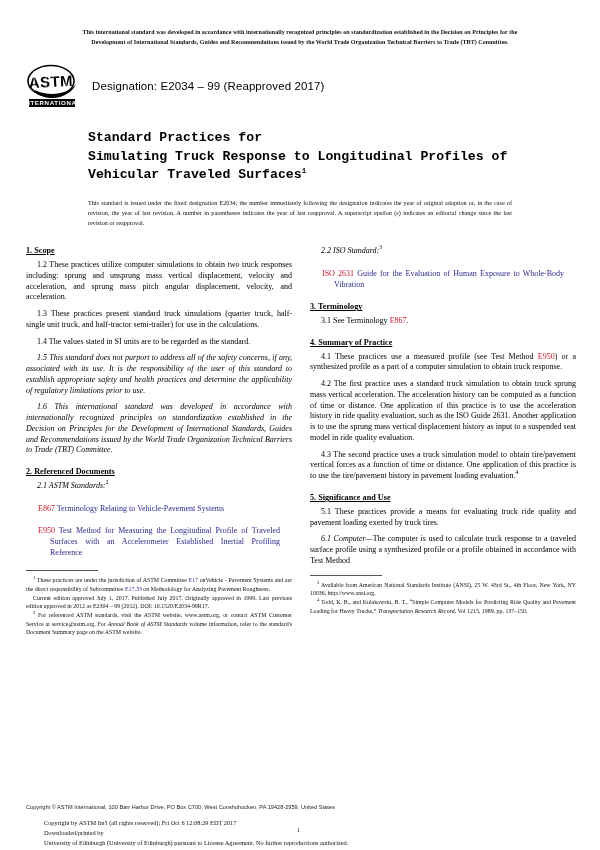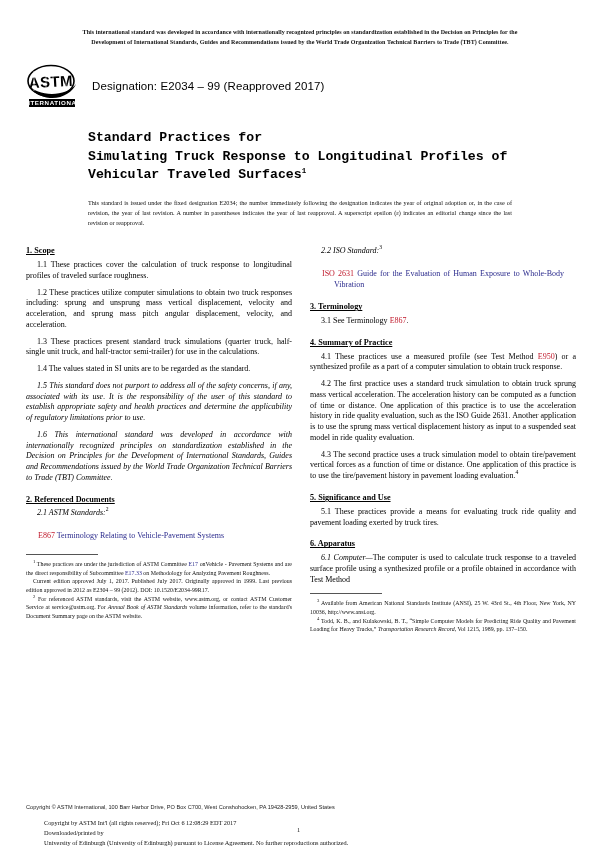--- a/index.html
+++ b/index.html
@@ -217,33 +217,33 @@
   </div>
 
   <div class="fixed-note">This standard is issued under the fixed designation E2034; the number immediately following the designation indicates the year of original adoption or, in the case of revision, the year of last revision. A number in parentheses indicates the year of last reapproval. A superscript epsilon (ε) indicates an editorial change since the last revision or reapproval.</div>
 
   <div class="columns">
 
     <div class="col">
 
       <h2 class="sec first">1.  Scope</h2>
 
-      <p class="para">1.1 These practices cover the calculation of truck response to longitudinal profiles of traveled surface roughness.</p>
       <p class="para">1.2 These practices utilize computer simulations to obtain two truck responses including: sprung and unsprung mass vertical displacement, velocity and acceleration, and sprung mass pitch angular displacement, velocity, and acceleration.</p>
       <p class="para">1.3 These practices present standard truck simulations (quarter truck, half-single unit truck, and half-tractor semi-trailer) for use in the calculations.</p>
       <p class="para">1.4 The values stated in SI units are to be regarded as the standard.</p>
       <p class="para ital">1.5 This standard does not purport to address all of the safety concerns, if any, associated with its use. It is the responsibility of the user of this standard to establish appropriate safety and health practices and determine the applicability of regulatory limitations prior to use.</p>
       <p class="para ital">1.6 This international standard was developed in accordance with internationally recognized principles on standardization established in the Decision on Principles for the Development of International Standards, Guides and Recommendations issued by the World Trade Organization Technical Barriers to Trade (TBT) Committee.</p>
 
       <h2 class="sec">2.  Referenced Documents</h2>
 
       <p class="sublabel"><i>2.1  ASTM Standards:</i><sup>2</sup></p>
 
       <div class="ref-list">
         <p class="ref-item"><span class="std-id">E867</span> <span class="std-title">Terminology Relating to Vehicle-Pavement Systems</span></p>
+        <p class="ref-item"><span class="std-id">E950</span> <span class="std-title">Test Method for Measuring the Longitudinal Profile of Traveled Surfaces with an Accelerometer Established Inertial Profiling Reference</span></p>
       </div>
 
       <div class="footnote-area">
         <div class="fn-rule"></div>
         <p class="fn"><sup>1</sup> <span>These practices are under the jurisdiction of ASTM Committee </span><span class="fn-link">E17</span><span> onVehicle - Pavement Systems and are the direct responsibility of Subcommittee </span><span class="fn-link">E17.33</span><span> on Methodology for Analyzing Pavement Roughness.</span></p>
         <p class="fn">Current edition approved July 1, 2017. Published July 2017. Originally approved in 1999. Last previous edition approved in 2012 as E2304 – 99 (2012). DOI: 10.1520/E2034-99R17.</p>
         <p class="fn"><sup>2</sup> <span>For referenced ASTM standards, visit the ASTM website, www.astm.org, or contact ASTM Customer Service at service@astm.org. For </span><i>Annual Book of ASTM Standards</i><span> volume information, refer to the standard's Document Summary page on the ASTM website.</span></p>
       </div>
 
     </div>
@@ -260,21 +260,20 @@
       <p class="para"><span>3.1 See Terminology </span><span class="red-ref">E867</span><span>.</span></p>
 
       <h2 class="sec">4.  Summary of Practice</h2>
       <p class="para"><span>4.1 These practices use a measured profile (see Test Method </span><span class="red-ref">E950</span><span>) or a synthesized profile as a part of a computer simulation to obtain truck response.</span></p>
       <p class="para">4.2 The first practice uses a standard truck simulation to obtain truck sprung mass vertical acceleration. The acceleration history can be computed as a function of time or distance. One application of this practice is to use the acceleration history in ride quality evaluation, such as the ISO Guide 2631. Another application is to use the sprung mass vertical displacement history as input to a suspended seat model in ride quality evaluation.</p>
       <p class="para"><span>4.3 The second practice uses a truck simulation model to obtain tire/pavement vertical forces as a function of time or distance. One application of this practice is to use the tire/pavement history in pavement loading evaluation.</span><sup>4</sup></p>
 
       <h2 class="sec">5.  Significance and Use</h2>
       <p class="para">5.1 These practices provide a means for evaluating truck ride quality and pavement loading exerted by truck tires.</p>
 
-      <h2 class="sec">6.  Apparatus</h2>
       <p class="para"><i>6.1 Computer—</i><span>The computer is used to calculate truck response to a traveled surface profile using a synthesized profile or a profile obtained in accordance with Test Method</span></p>
 
       <div class="footnote-area">
         <div class="fn-rule"></div>
         <p class="fn"><sup>3</sup> <span>Available from American National Standards Institute (ANSI), 25 W. 43rd St., 4th Floor, New York, NY 10036, http://www.ansi.org.</span></p>
         <p class="fn"><sup>4</sup> <span>Todd, K. B., and Kulakowski, B. T., “Simple Computer Models for Predicting Ride Quality and Pavement Loading for Heavy Trucks,” </span><i>Transportation Research Record</i><span>, Vol 1215, 1989, pp. 137–150.</span></p>
       </div>
 
     </div>
   </div>

